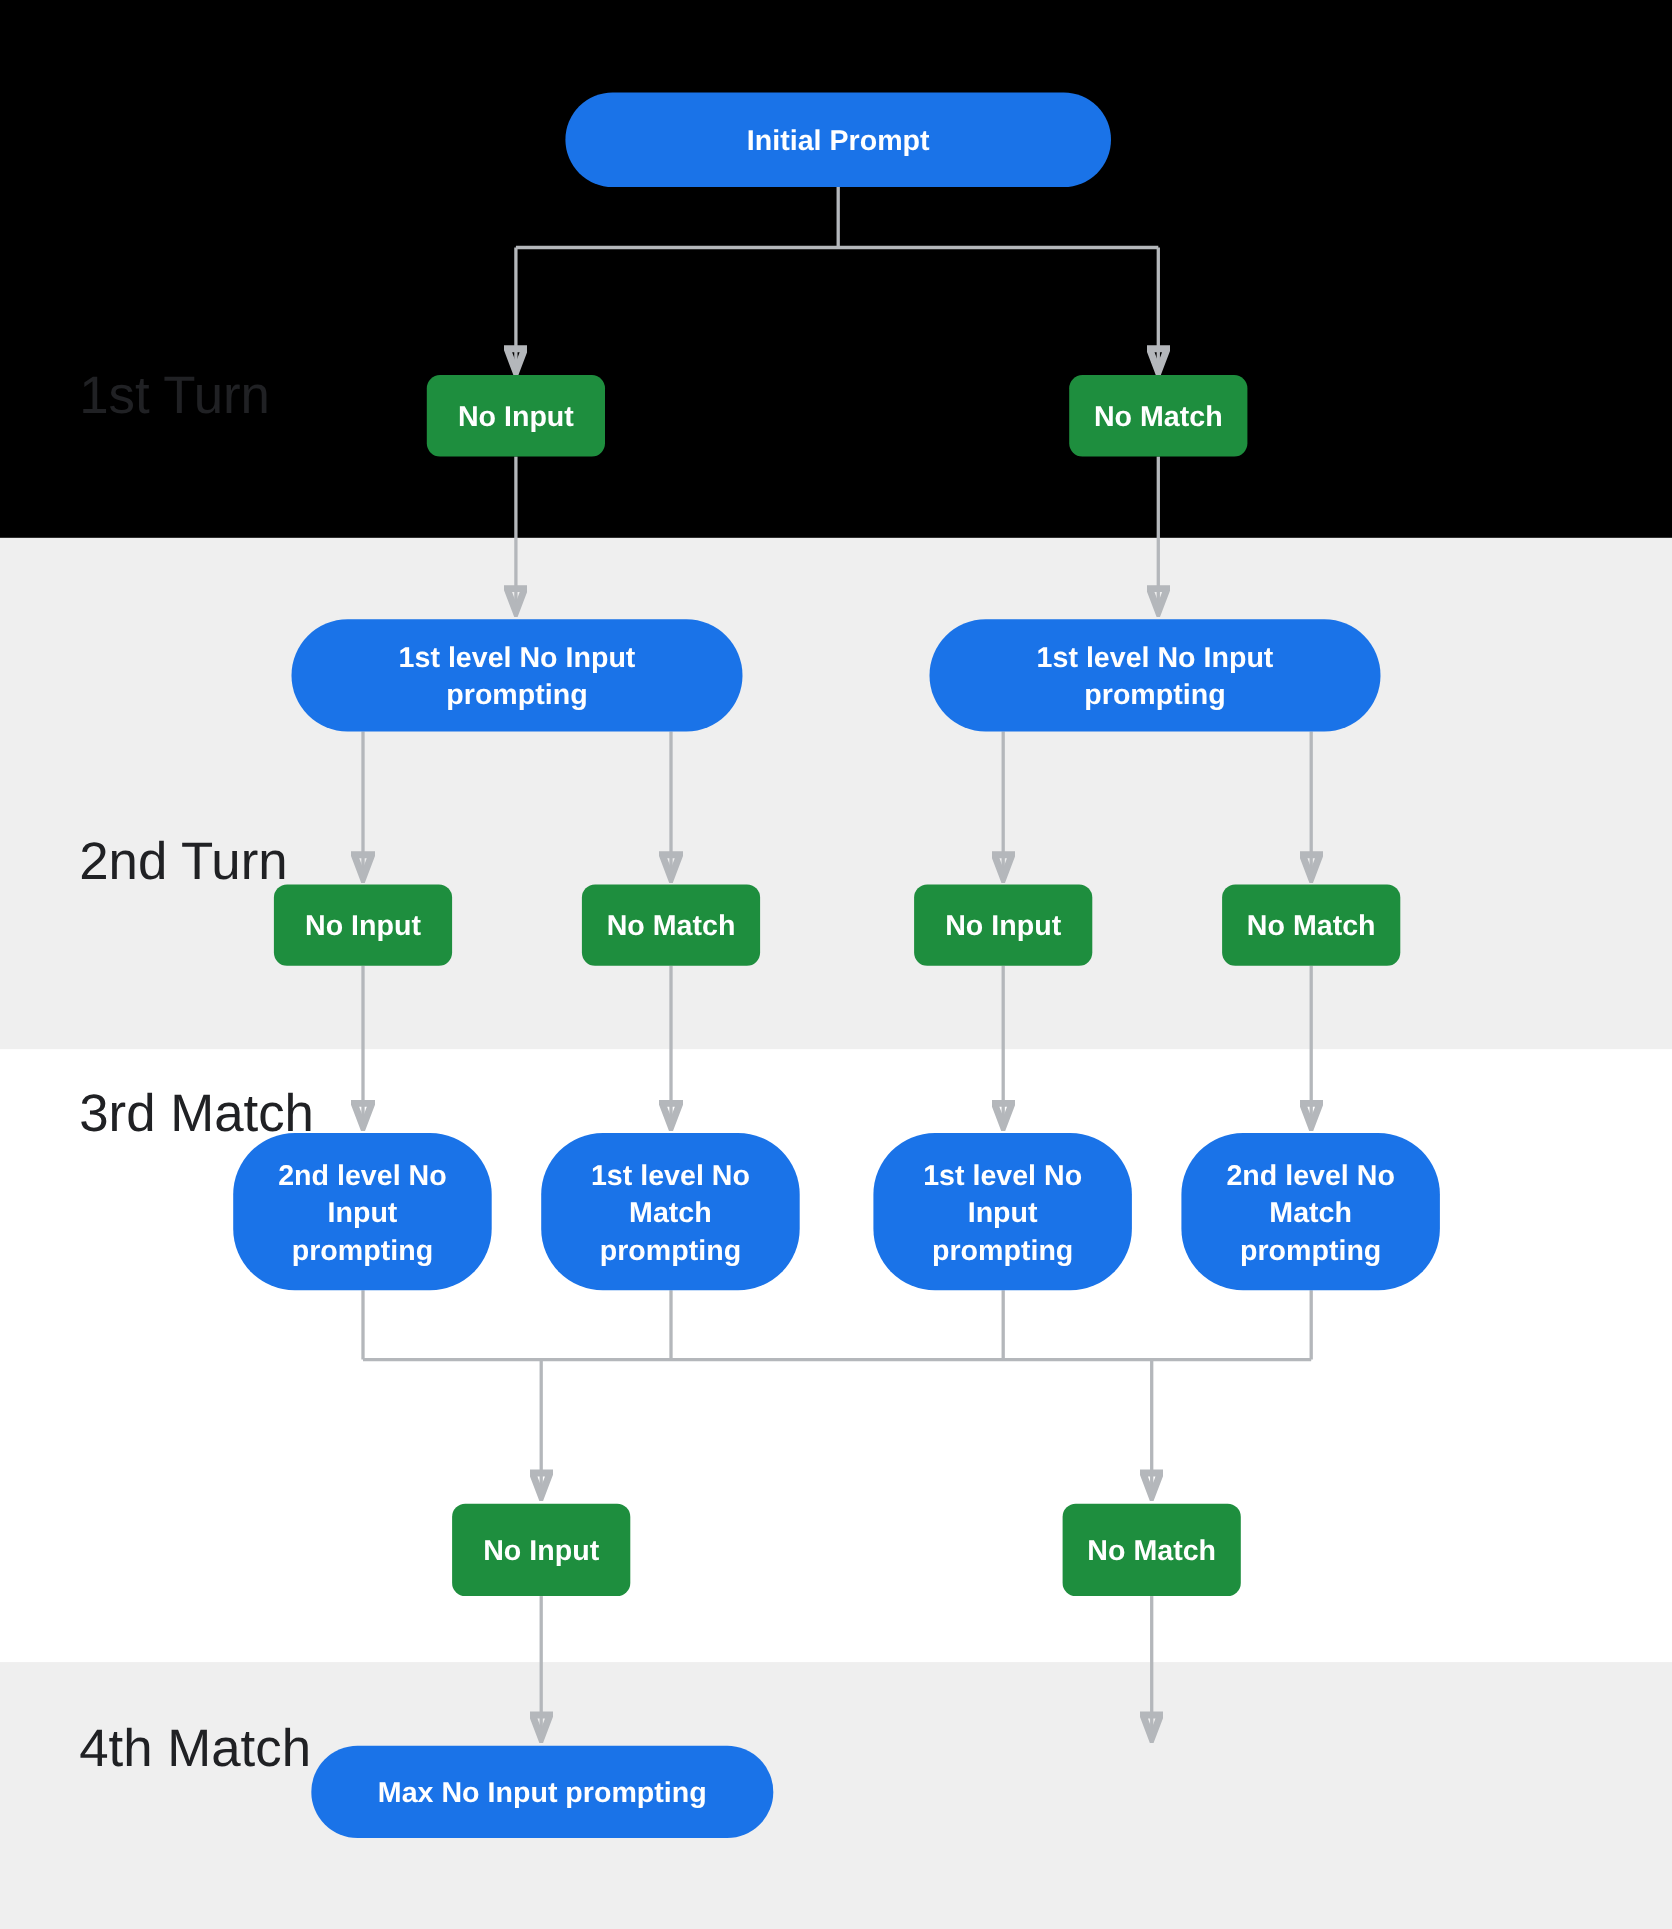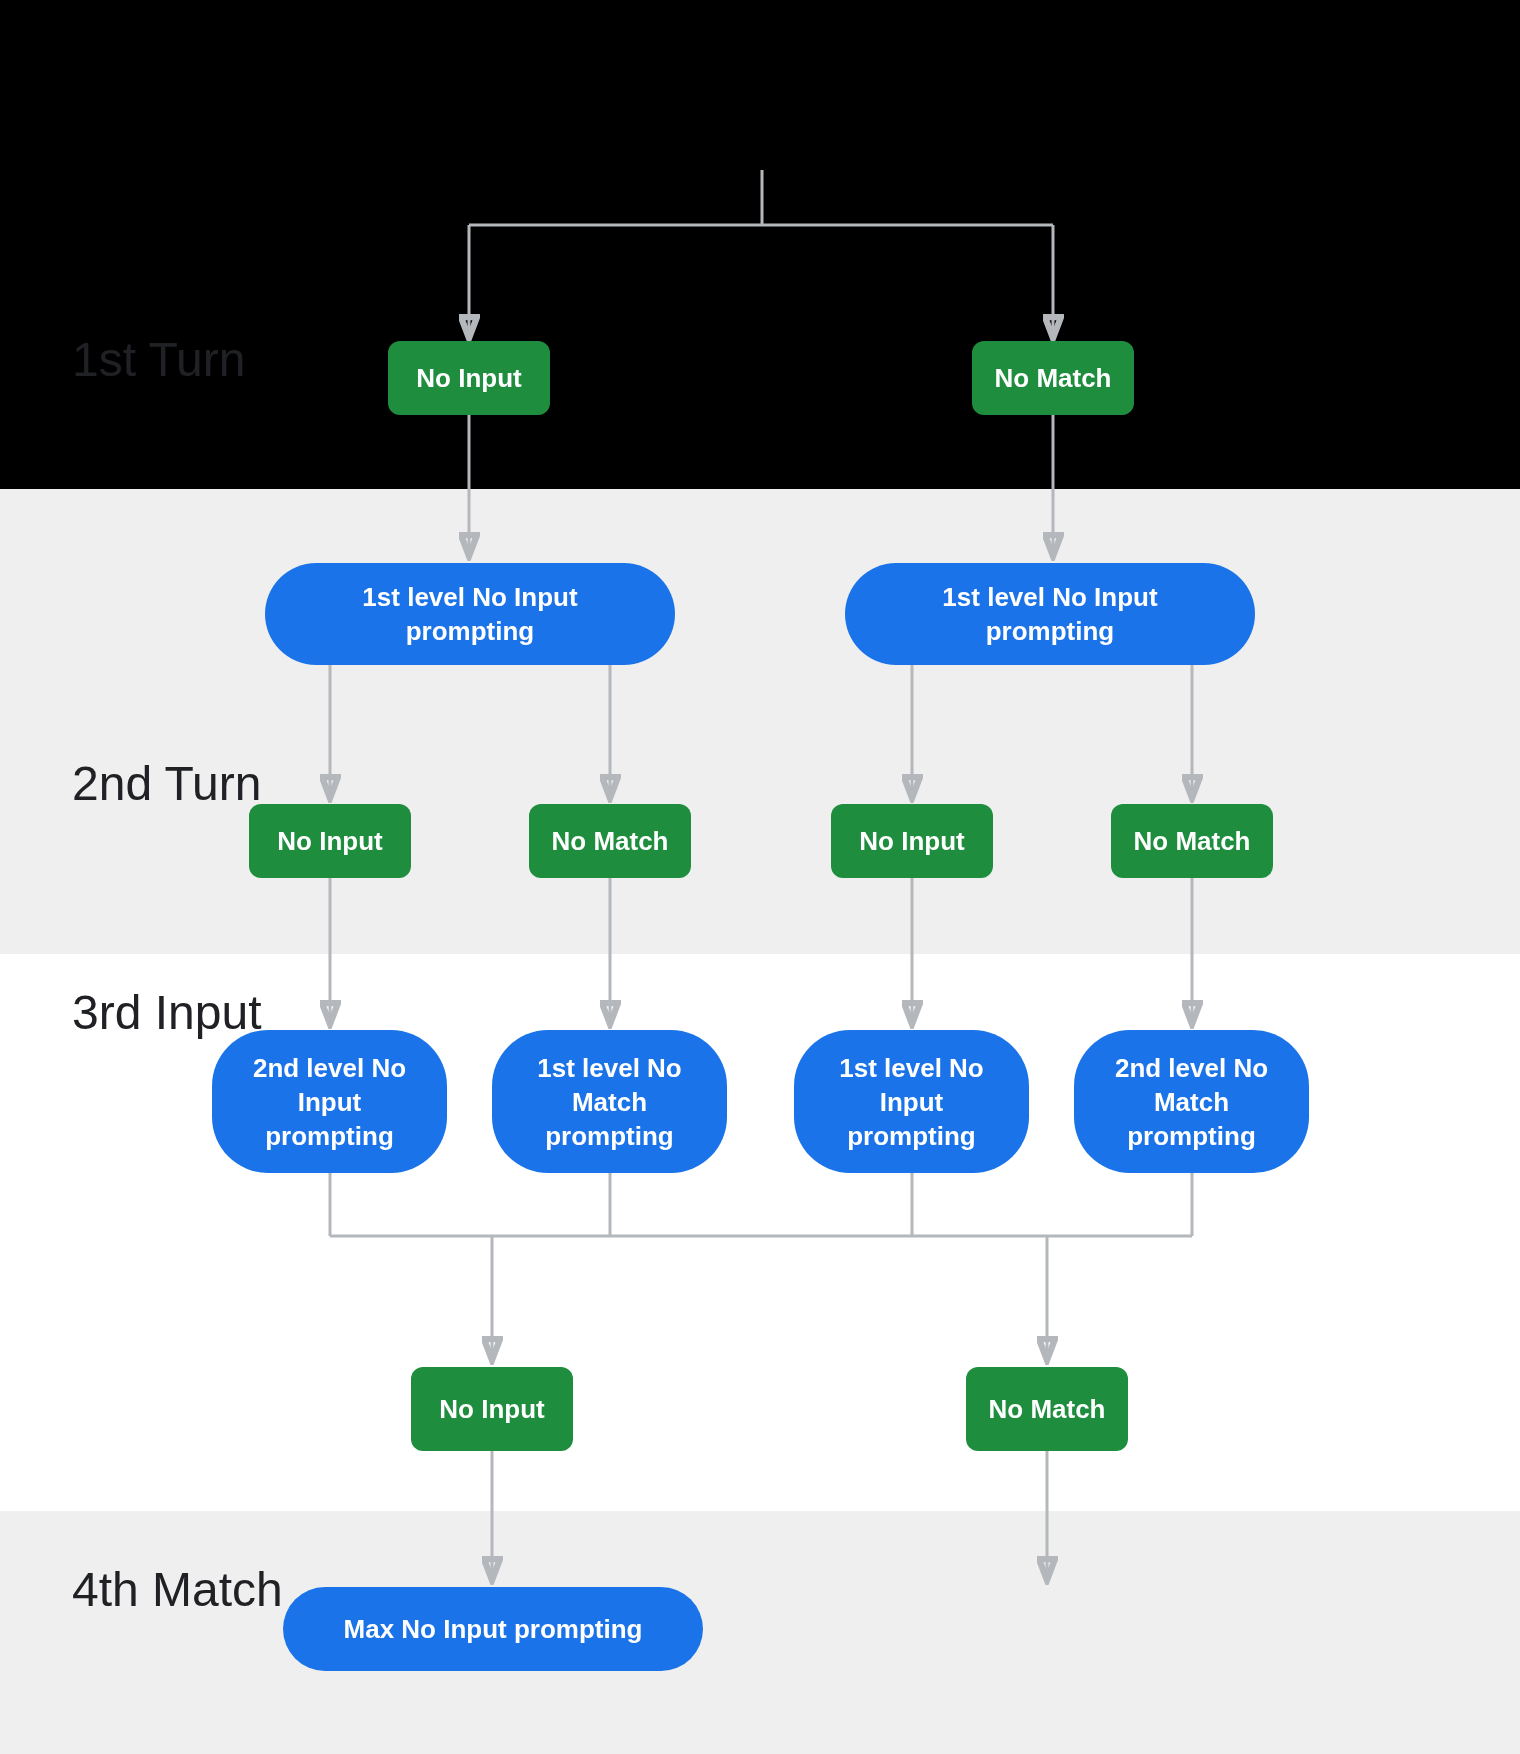--- a/index.html
+++ b/index.html
@@ -92,23 +92,24 @@
     <path d="M330 1173 V1236 M610 1173 V1236 M912 1173 V1236 M1192 1173 V1236 M330 1236 H1192"></path>
     <line x1="492" y1="1236" x2="492" y2="1358" marker-end="url(#arr)"></line>
     <line x1="1047" y1="1236" x2="1047" y2="1358" marker-end="url(#arr)"></line>
 
     <line x1="492" y1="1451" x2="492" y2="1578" marker-end="url(#arr)"></line>
     <line x1="1047" y1="1451" x2="1047" y2="1578" marker-end="url(#arr)"></line>
   </svg>
 
   <div class="turn-label turn-1">1st Turn</div>
   <div class="turn-label turn-2">2nd Turn</div>
-  <div class="turn-label turn-3">3rd Input</div>
+  <div class="turn-label turn-3">3rd Match</div>
   <div class="turn-label turn-4">4th Match</div>
 
+  <div class="node prompt n-initial">Initial Prompt</div>
 
   <div class="node event n-t1-e0">No Input</div>
   <div class="node event n-t1-e1">No Match</div>
 
   <div class="node prompt n-t2-p0">1st level No Input
 prompting</div>
   <div class="node prompt n-t2-p1">1st level No Input
 prompting</div>
 
   <div class="node event n-t2-e0">No Input</div>

